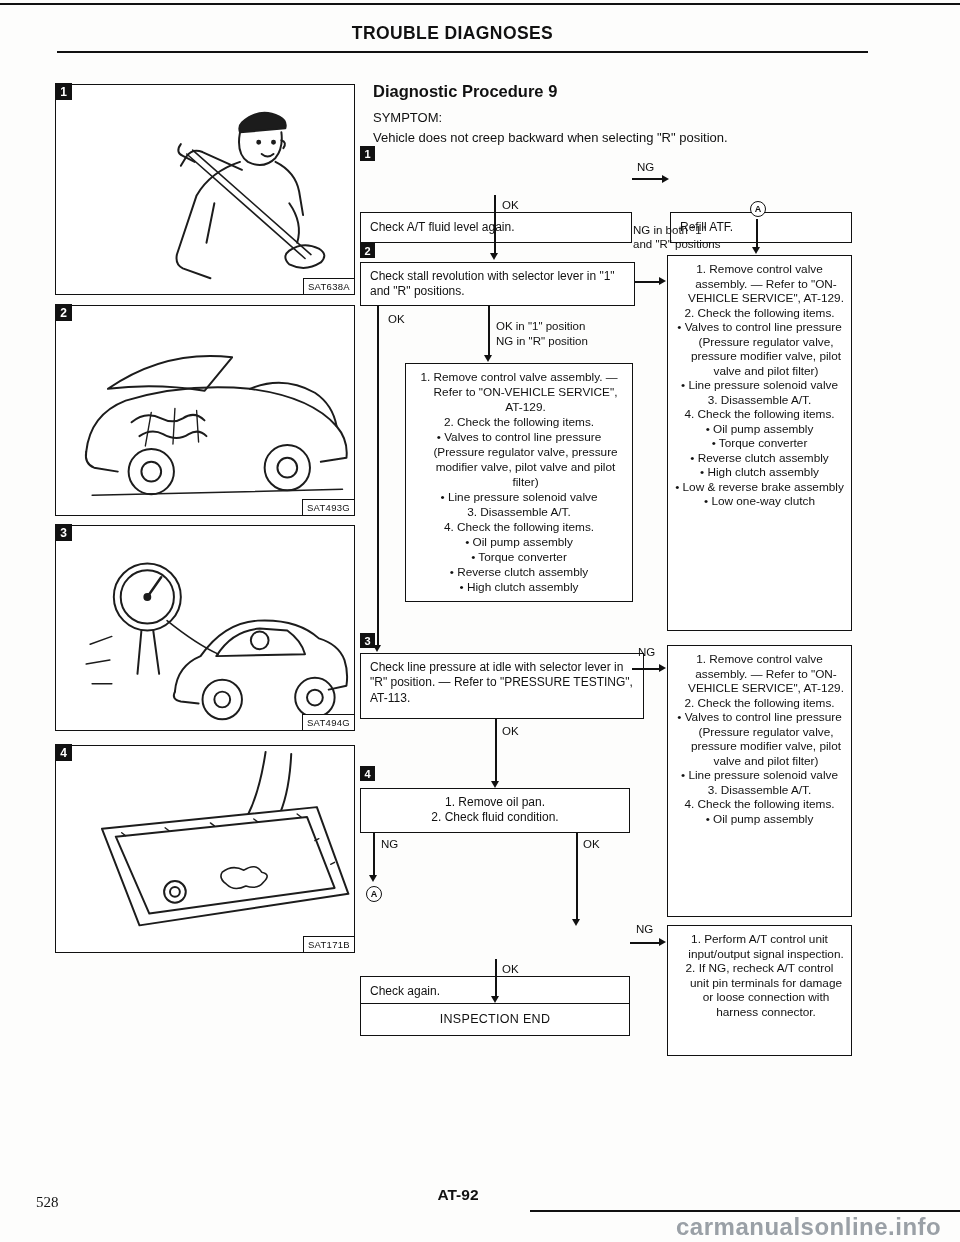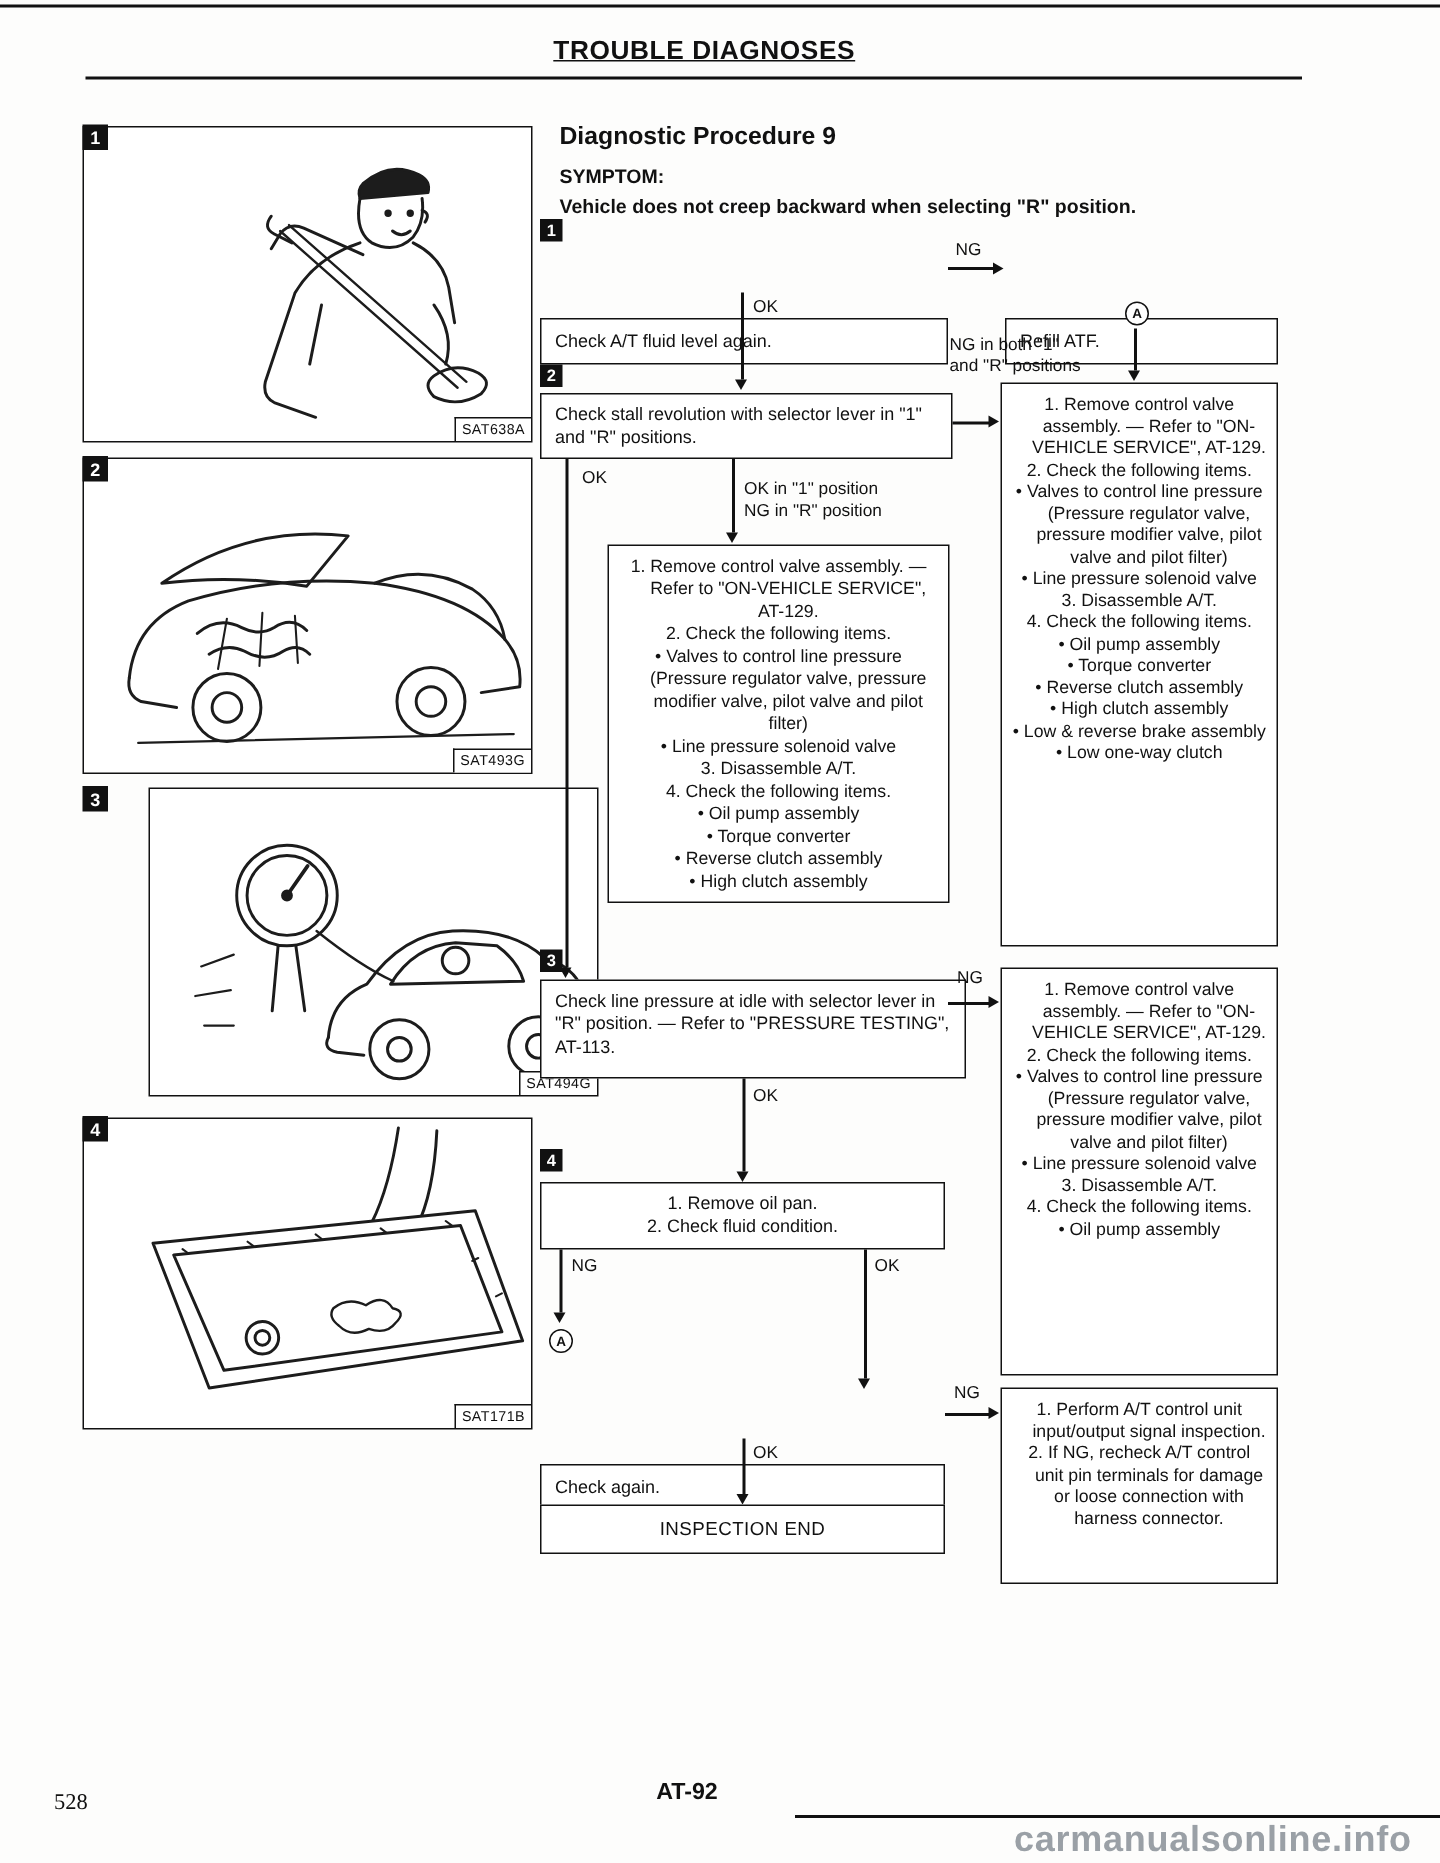--- a/index.html
+++ b/index.html
@@ -6,21 +6,21 @@
   .page{
     position:relative;width:960px;height:1242px;margin:0 auto;
     background:#fdfdfc;color:#111;
     font-family:"Liberation Sans","DejaVu Sans",sans-serif;
     overflow:hidden;
   }
   .abs{position:absolute;}
   .rule{background:#111;}
   .hdr{font-size:17.5px;font-weight:bold;letter-spacing:.4px;text-align:center;}
   .proc-title{font-size:16.5px;font-weight:bold;}
-  .symptom{font-size:13px;font-weight:bold;}
+  .symptom{font-size:13px;font-weight:normal;}
   .fbox{border:1.5px solid #111;background:#fff;font-size:12px;line-height:15.4px;box-sizing:border-box;}
   .fbox .pad{padding:6px 9px;}
   .cbox{display:flex;align-items:center;padding:0 9px;margin-top:48px;}
   .badge{width:15px;height:15px;background:#111;color:#fff;font-size:11px;font-weight:bold;
          display:flex;align-items:center;justify-content:center;}
   .figbadge{width:17px;height:17px;font-size:12px;}
   .lbl{font-size:11.5px;line-height:13px;white-space:nowrap;}
   .v{width:1.5px;background:#111;}
   .h{height:1.5px;background:#111;}
   .ad{width:0;height:0;border-left:4px solid transparent;border-right:4px solid transparent;border-top:7px solid #111;}
@@ -39,21 +39,21 @@
   .watermark{font-size:24px;font-weight:bold;color:#9aa0a6;letter-spacing:.5px;}
   svg{display:block;}
 </style>
 </head>
 <body>
 
 <div class="page">
 
   <div class="abs rule" style="left:0;top:3px;width:960px;height:2px;"></div>
 
-  <div class="abs hdr" style="left:64px;top:23px;width:811px;text-decoration:underline;">TROUBLE DIAGNOSES</div>
+  <div class="abs hdr" style="left:47px;top:23px;width:811px;">TROUBLE DIAGNOSES</div>
   <div class="abs rule" style="left:57px;top:51px;width:811px;height:2px;"></div>
 
   <div class="abs figframe" style="left:55px;top:84px;width:300px;height:211px;">
     <svg viewBox="0 0 300 211" width="297" height="208">
       <g fill="none" stroke="#1c1c1c" stroke-width="2" stroke-linecap="round" stroke-linejoin="round">
         <path d="M188,38 q18,-16 38,-6 q8,4 6,12 l-46,4 q-2,-6 2,-10 z" fill="#1c1c1c"></path>
         <path d="M186,48 q-4,22 8,30 q16,8 28,-4 q8,-10 6,-26"></path>
         <circle cx="205" cy="58" r="1.5" fill="#1c1c1c"></circle>
           <circle cx="220" cy="58" r="1.5" fill="#1c1c1c"></circle>
         <path d="M208,70 q6,5 12,0"></path>
@@ -87,21 +87,21 @@
           <circle cx="96" cy="168" r="10"></circle>
         <circle cx="234" cy="164" r="23"></circle>
           <circle cx="234" cy="164" r="10"></circle>
         <path d="M36,192 L290,186" stroke-width="1.5"></path>
       </g>
     </svg>
     <div class="figcap">SAT493G</div>
   </div>
   <div class="abs badge figbadge" style="left:55px;top:304px;">2</div>
 
-  <div class="abs figframe" style="left:55px;top:525px;width:300px;height:206px;margin-left:44px;">
+  <div class="abs figframe" style="left:55px;top:525px;width:300px;height:206px;">
     <svg viewBox="0 0 300 211" width="297" height="208">
       <g fill="none" stroke="#1c1c1c" stroke-width="2" stroke-linecap="round" stroke-linejoin="round">
         <circle cx="92" cy="72" r="34"></circle>
           <circle cx="92" cy="72" r="27"></circle>
         <path d="M92,72 L106,52" stroke-width="2.5"></path>
         <circle cx="92" cy="72" r="3" fill="#1c1c1c"></circle>
         <path d="M86,106 L82,150 M98,106 L104,150"></path>
         <path d="M112,96 q30,24 52,34" stroke-width="1.6"></path>
         <path d="M120,168 q2,-26 26,-36 q24,-34 58,-36 q40,-2 62,18 q20,6 26,22 q4,12 2,26 l-18,4"></path>
         <path d="M120,168 q-4,8 6,10 l18,2"></path>

